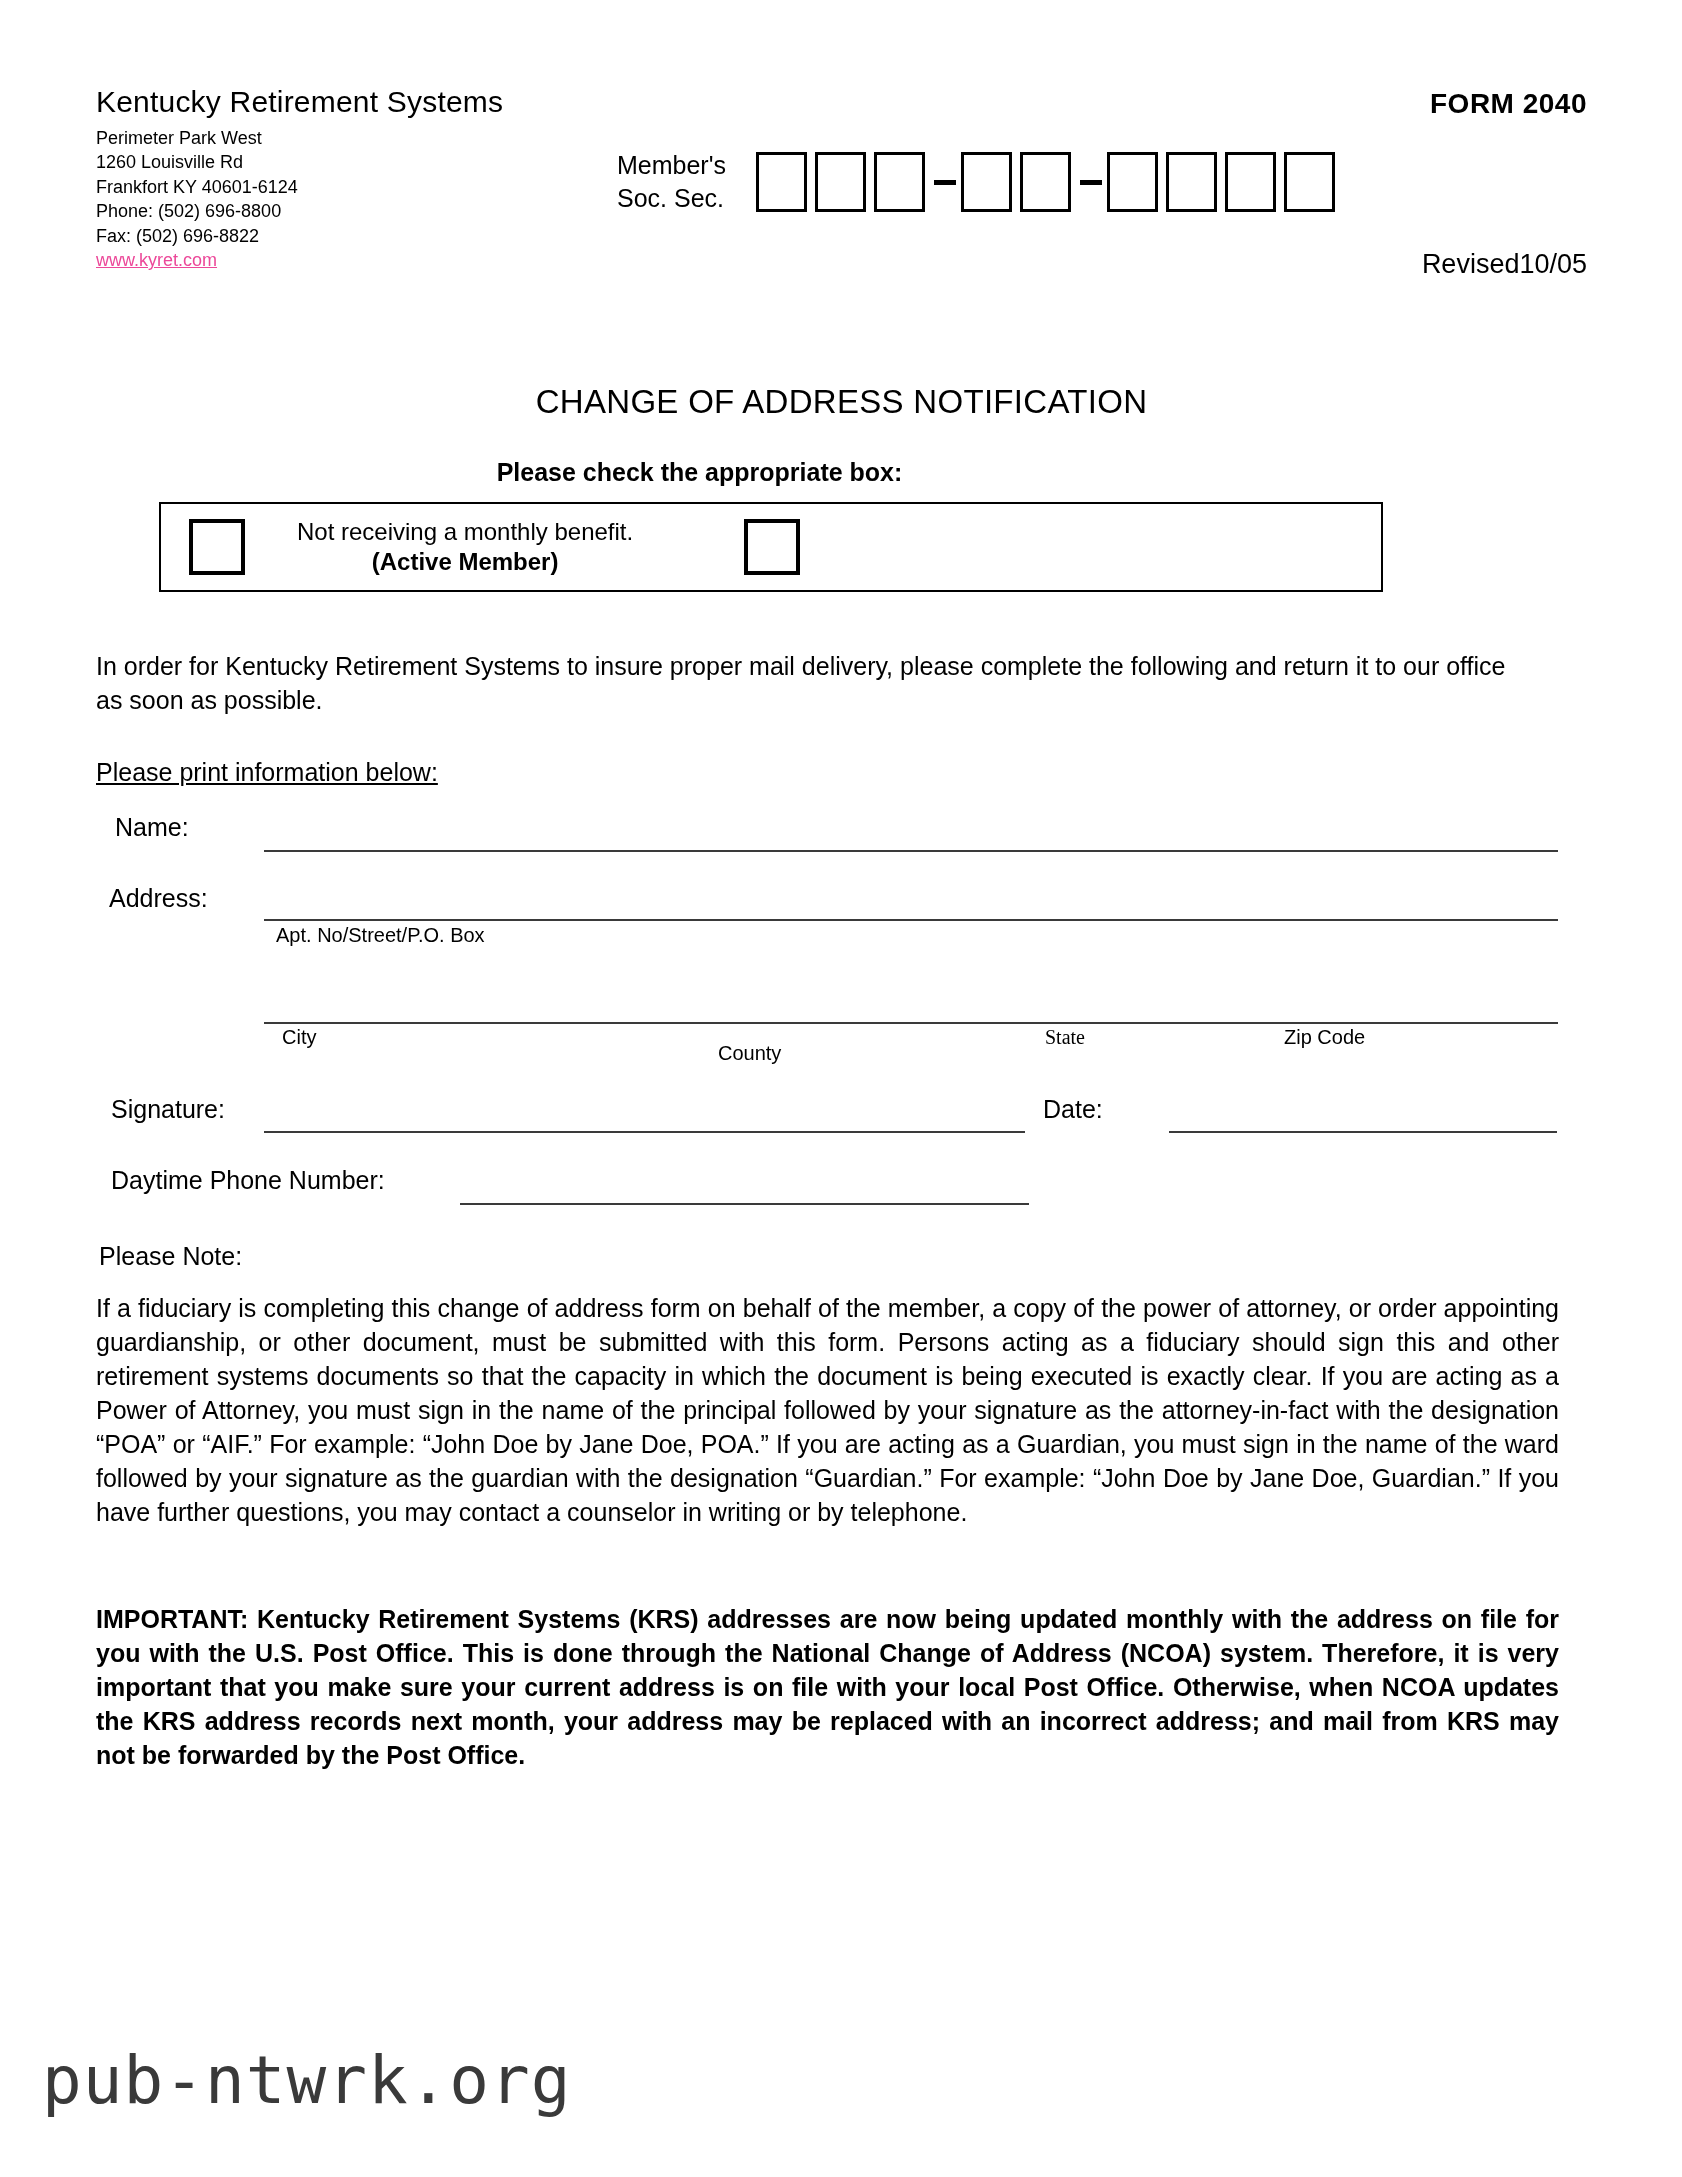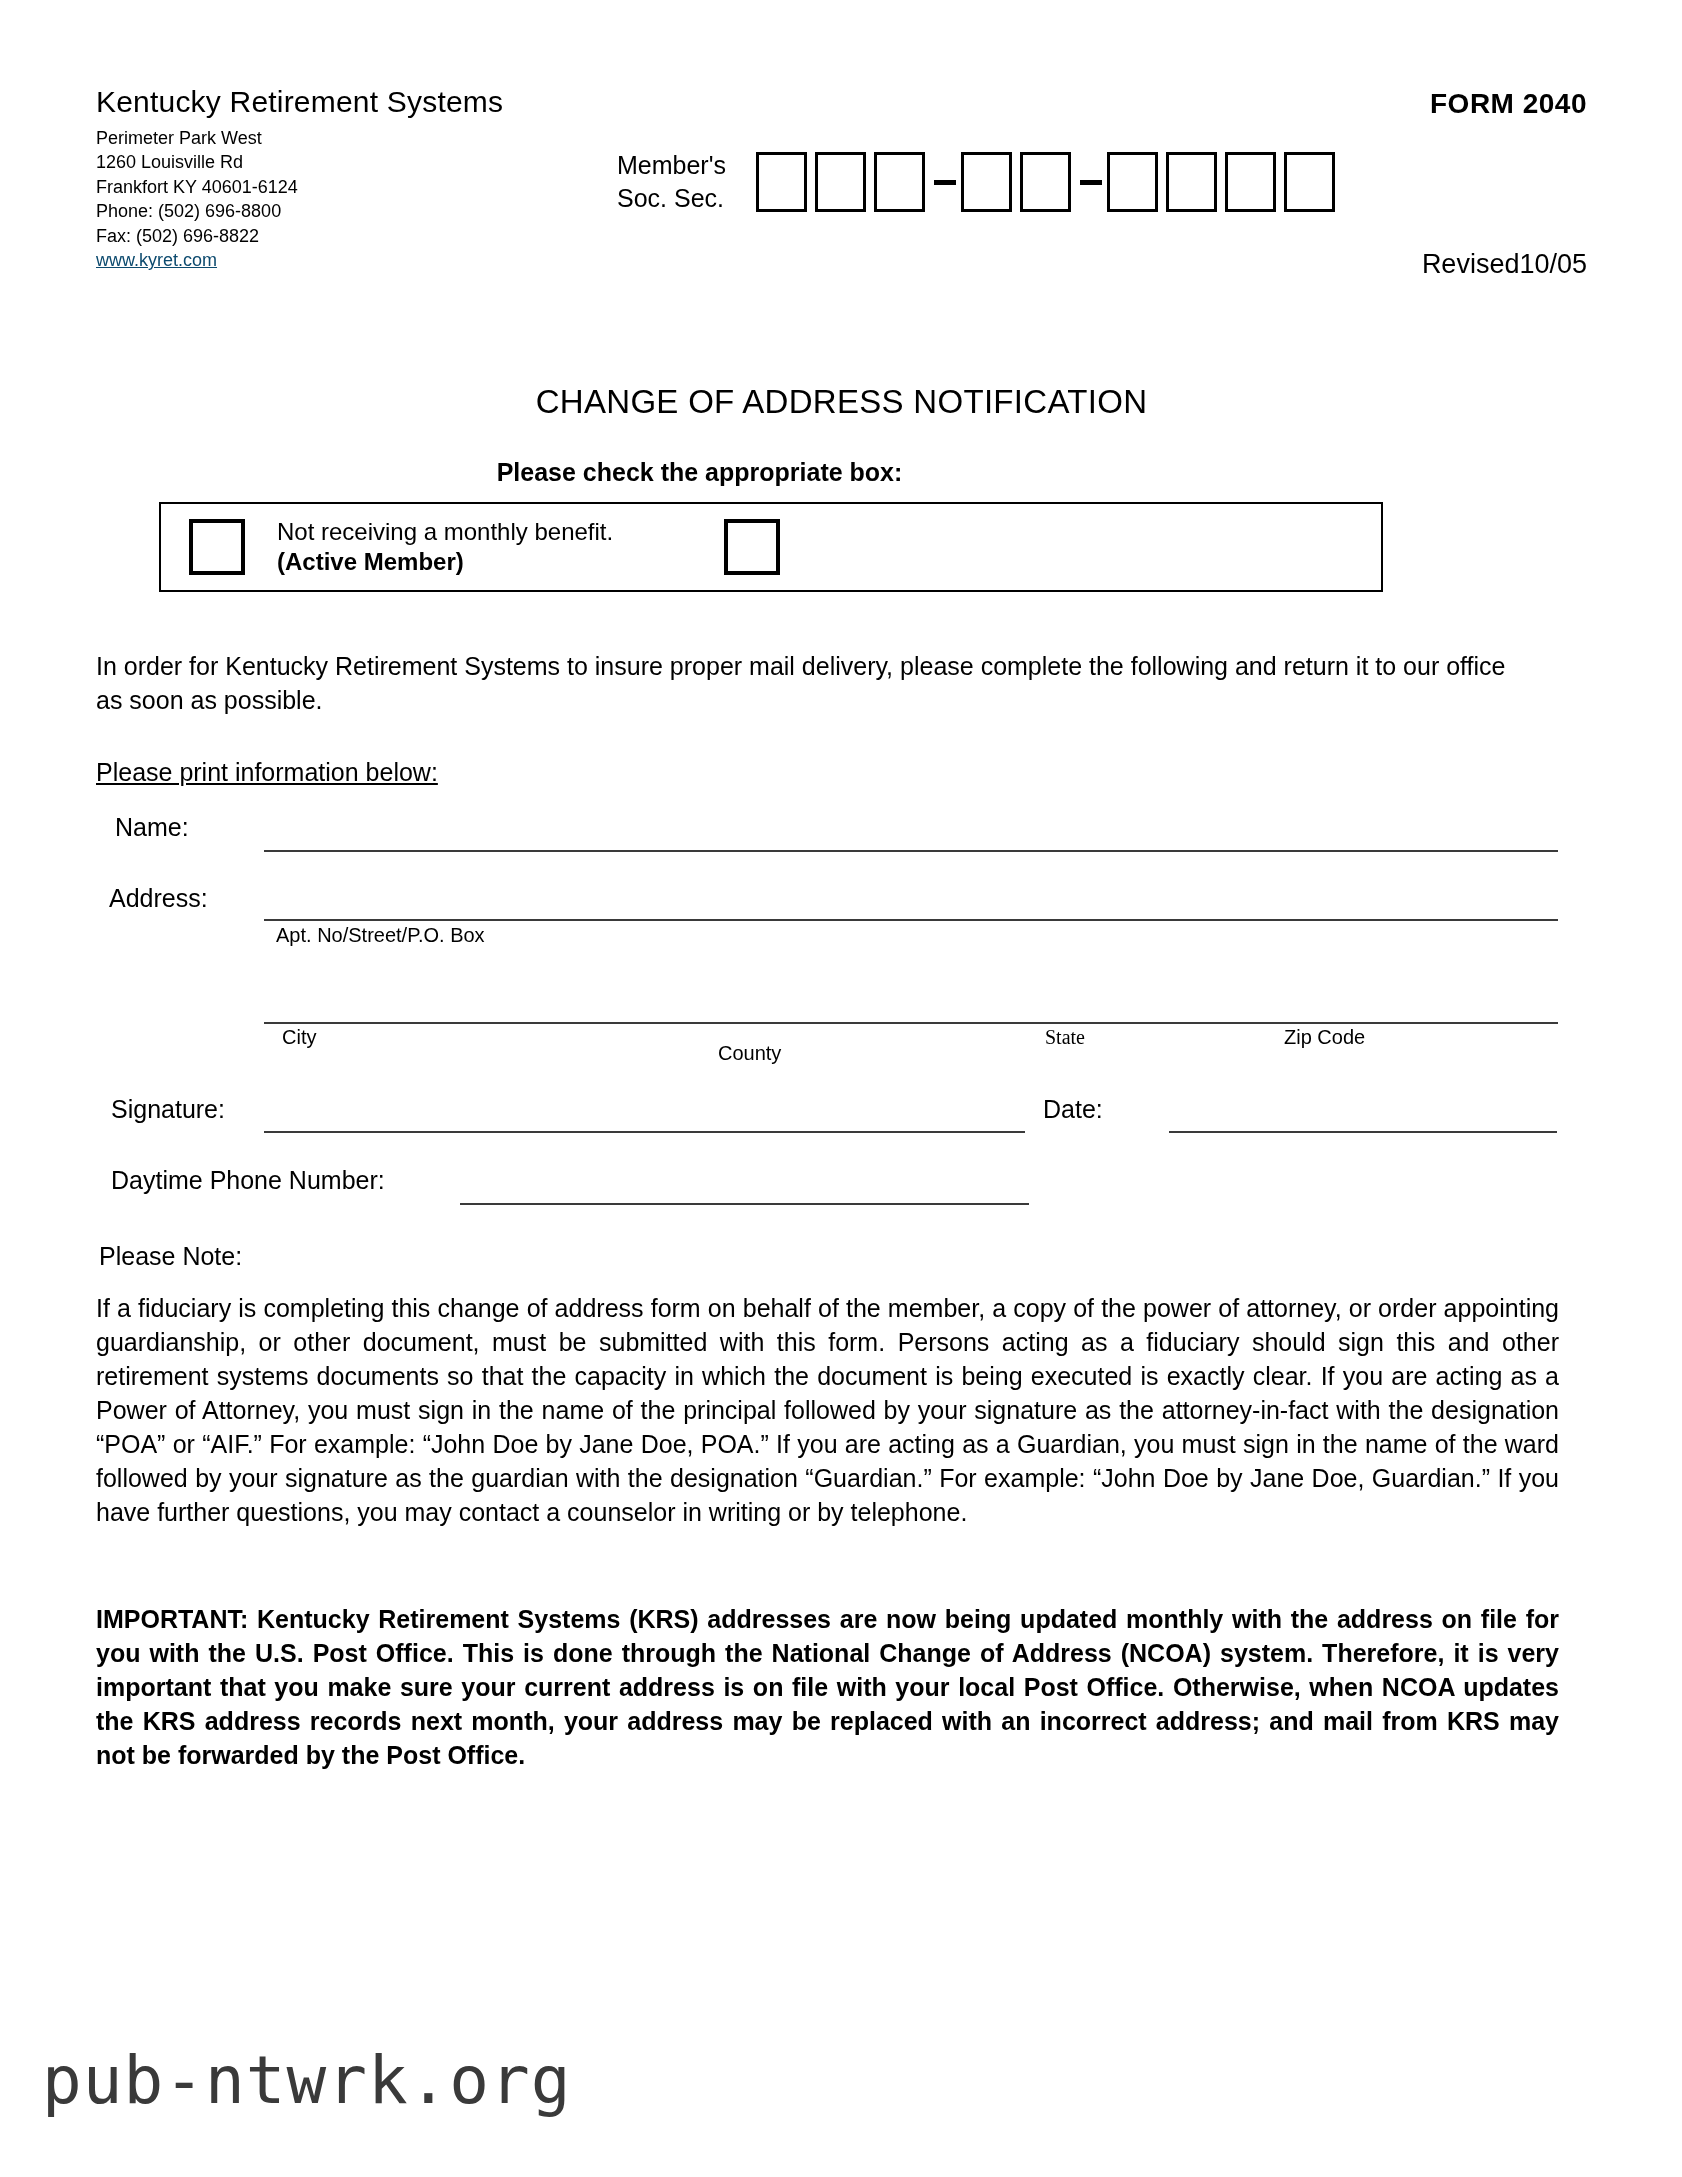--- a/index.html
+++ b/index.html
@@ -37,21 +37,21 @@
     letter-spacing: 0.2px;
     white-space: nowrap;
   }
   .org-address {
     margin-top: 6px;
     font-size: 18px;
     line-height: 24.4px;
   }
   .org-address div { white-space: nowrap; }
   .org-web {
-    color: #0c4a6e;
+    color: #ec4899;
     text-decoration: underline;
     font-size: 18px;
     line-height: 24.4px;
   }
 
   
   .form-number {
     position: absolute;
     right: 96px;
     top: 88px;
@@ -142,22 +142,22 @@
   .check-option.second { margin-left: 111px; }
   .checkbox {
     width: 56px;
     height: 56px;
     border: 4px solid #000;
     box-sizing: border-box;
     background: #fff;
     flex: none;
   }
   .check-text {
-    margin-left: 32px;
-    text-align: left;
+    margin-left: 52px;
+    text-align: center;
     font-size: 24px;
     line-height: 30px;
     white-space: nowrap;
   }
   .check-text .sub { font-weight: bold; }
 
   
   .intro {
     position: absolute;
     left: 96px;

